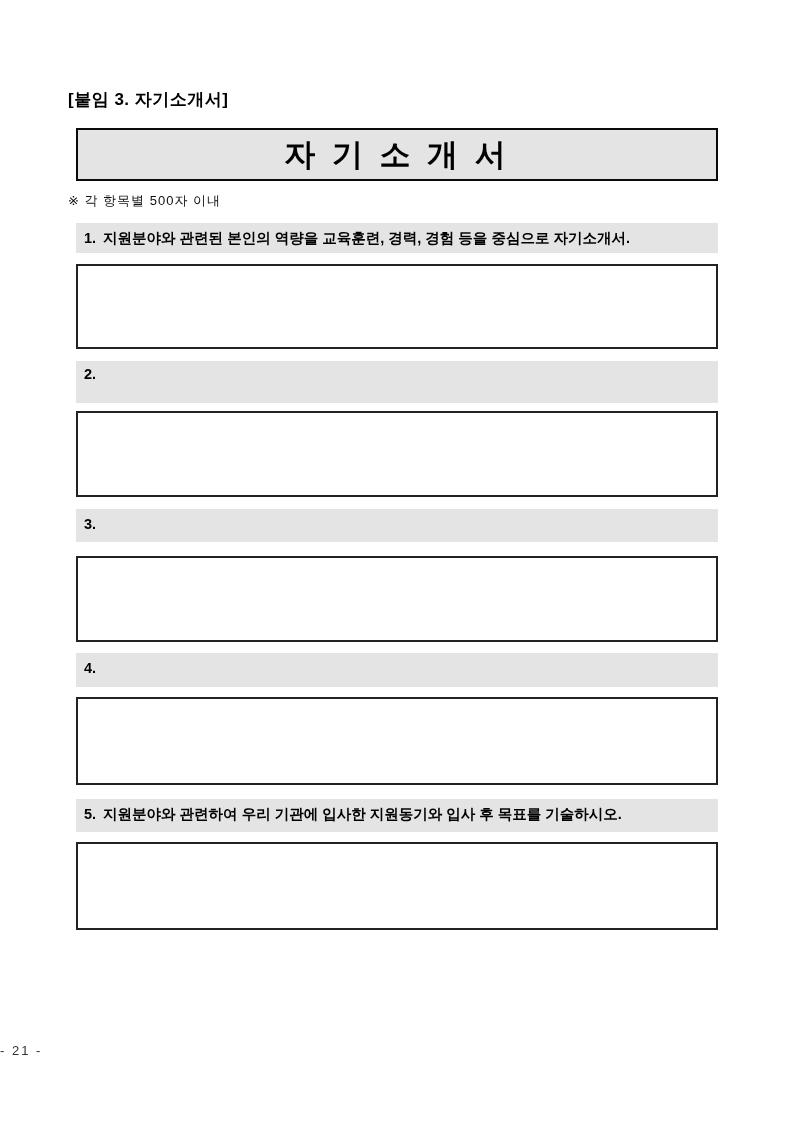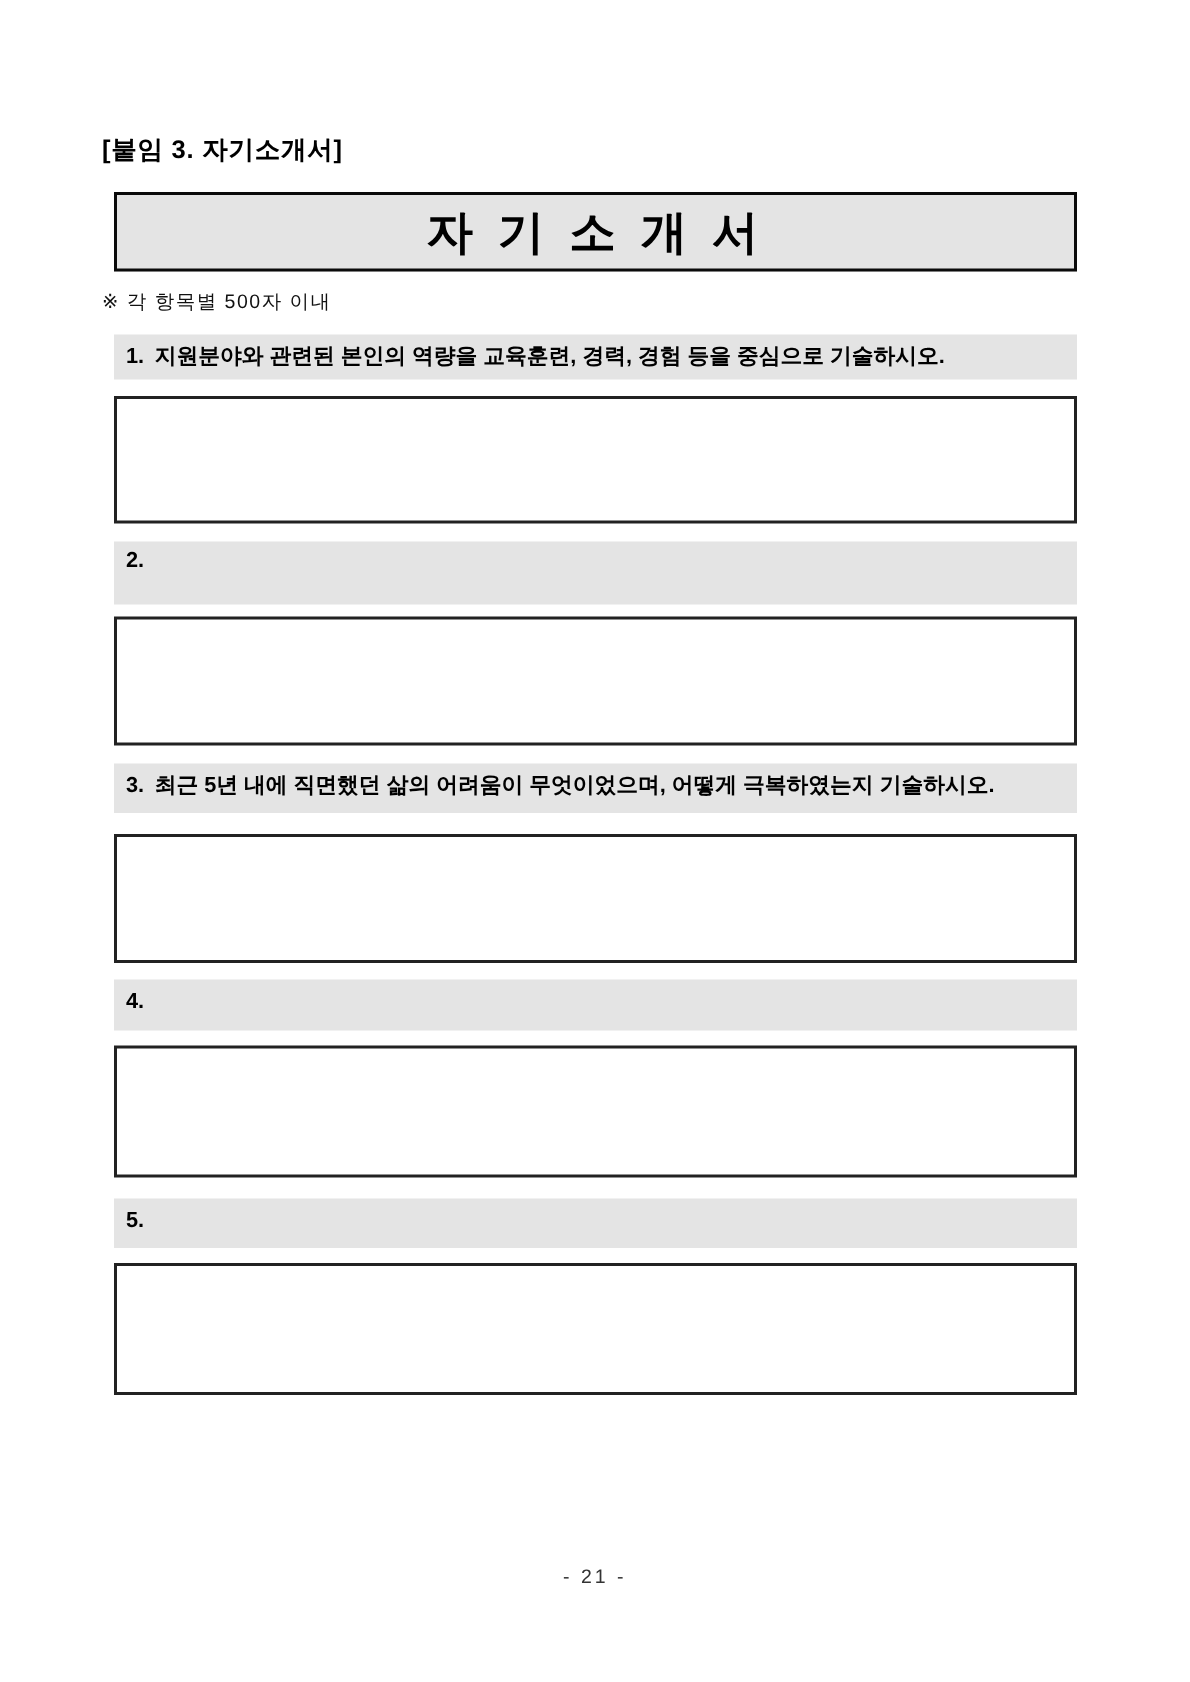--- a/index.html
+++ b/index.html
@@ -84,61 +84,60 @@
   }
   .abox-1{top:264px; height:85px;}
   .abox-2{top:411px; height:86px;}
   .abox-3{top:556px; height:86px;}
   .abox-4{top:697px; height:88px;}
   .abox-5{top:842px; height:88px;}
   .pagenum{
     position:absolute;
     left:0; right:0;
     top:1043px;
-    text-align:center;
     font-size:13px;
     letter-spacing:2px;
     color:#333;
   }
 </style>
 </head>
 <body>
 
 <div class="page">
 
   <div class="attach">[붙임 3. 자기소개서]</div>
 
   <div class="title-box">
     <span class="title">자 기 소 개 서</span>
   </div>
 
   <div class="note">※ 각 항목별 500자 이내</div>
 
   <div class="qbar qbar-1">
     <span class="qnum">1.</span>
-    <span class="qtext">지원분야와 관련된 본인의 역량을 교육훈련, 경력, 경험 등을 중심으로 기술하시오.</span>
+    <span class="qtext">지원분야와 관련된 본인의 역량을 교육훈련, 경력, 경험 등을 중심으로 자기소개서.</span>
   </div>
   <div class="abox abox-1"></div>
 
   <div class="qbar qbar-2">
     <span class="qnum">2.</span>
   </div>
   <div class="abox abox-2"></div>
 
   <div class="qbar qbar-3">
     <span class="qnum">3.</span>
-    <span class="qtext">최근 5년 내에 직면했던 삶의 어려움이 무엇이었으며, 어떻게 극복하였는지 기술하시오.</span>
   </div>
   <div class="abox abox-3"></div>
 
   <div class="qbar qbar-4">
     <span class="qnum">4.</span>
   </div>
   <div class="abox abox-4"></div>
 
   <div class="qbar qbar-5">
     <span class="qnum">5.</span>
+    <span class="qtext">지원분야와 관련하여 우리 기관에 입사한 지원동기와 입사 후 목표를 기술하시오.</span>
   </div>
   <div class="abox abox-5"></div>
 
   <div class="pagenum">- 21 -</div>
 
 </div>
 
 </body></html>

